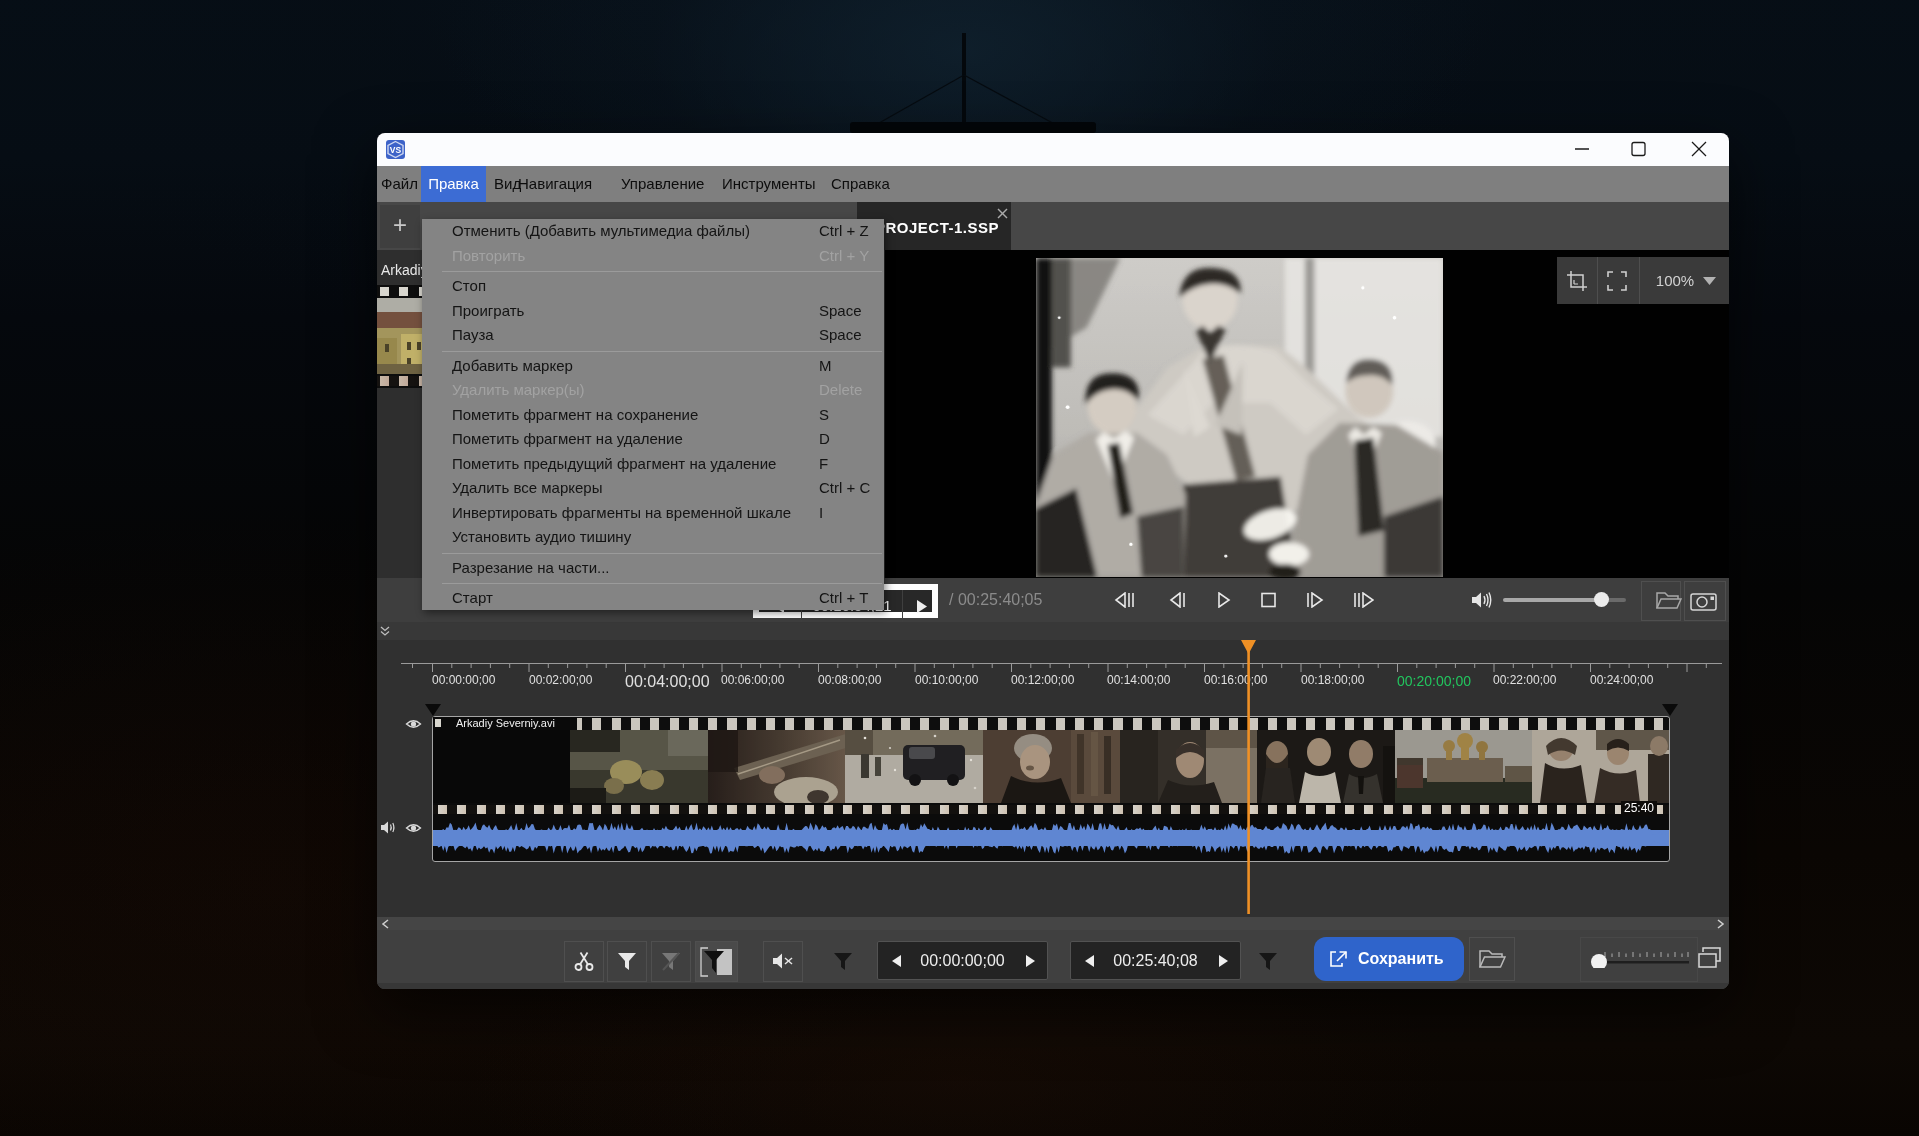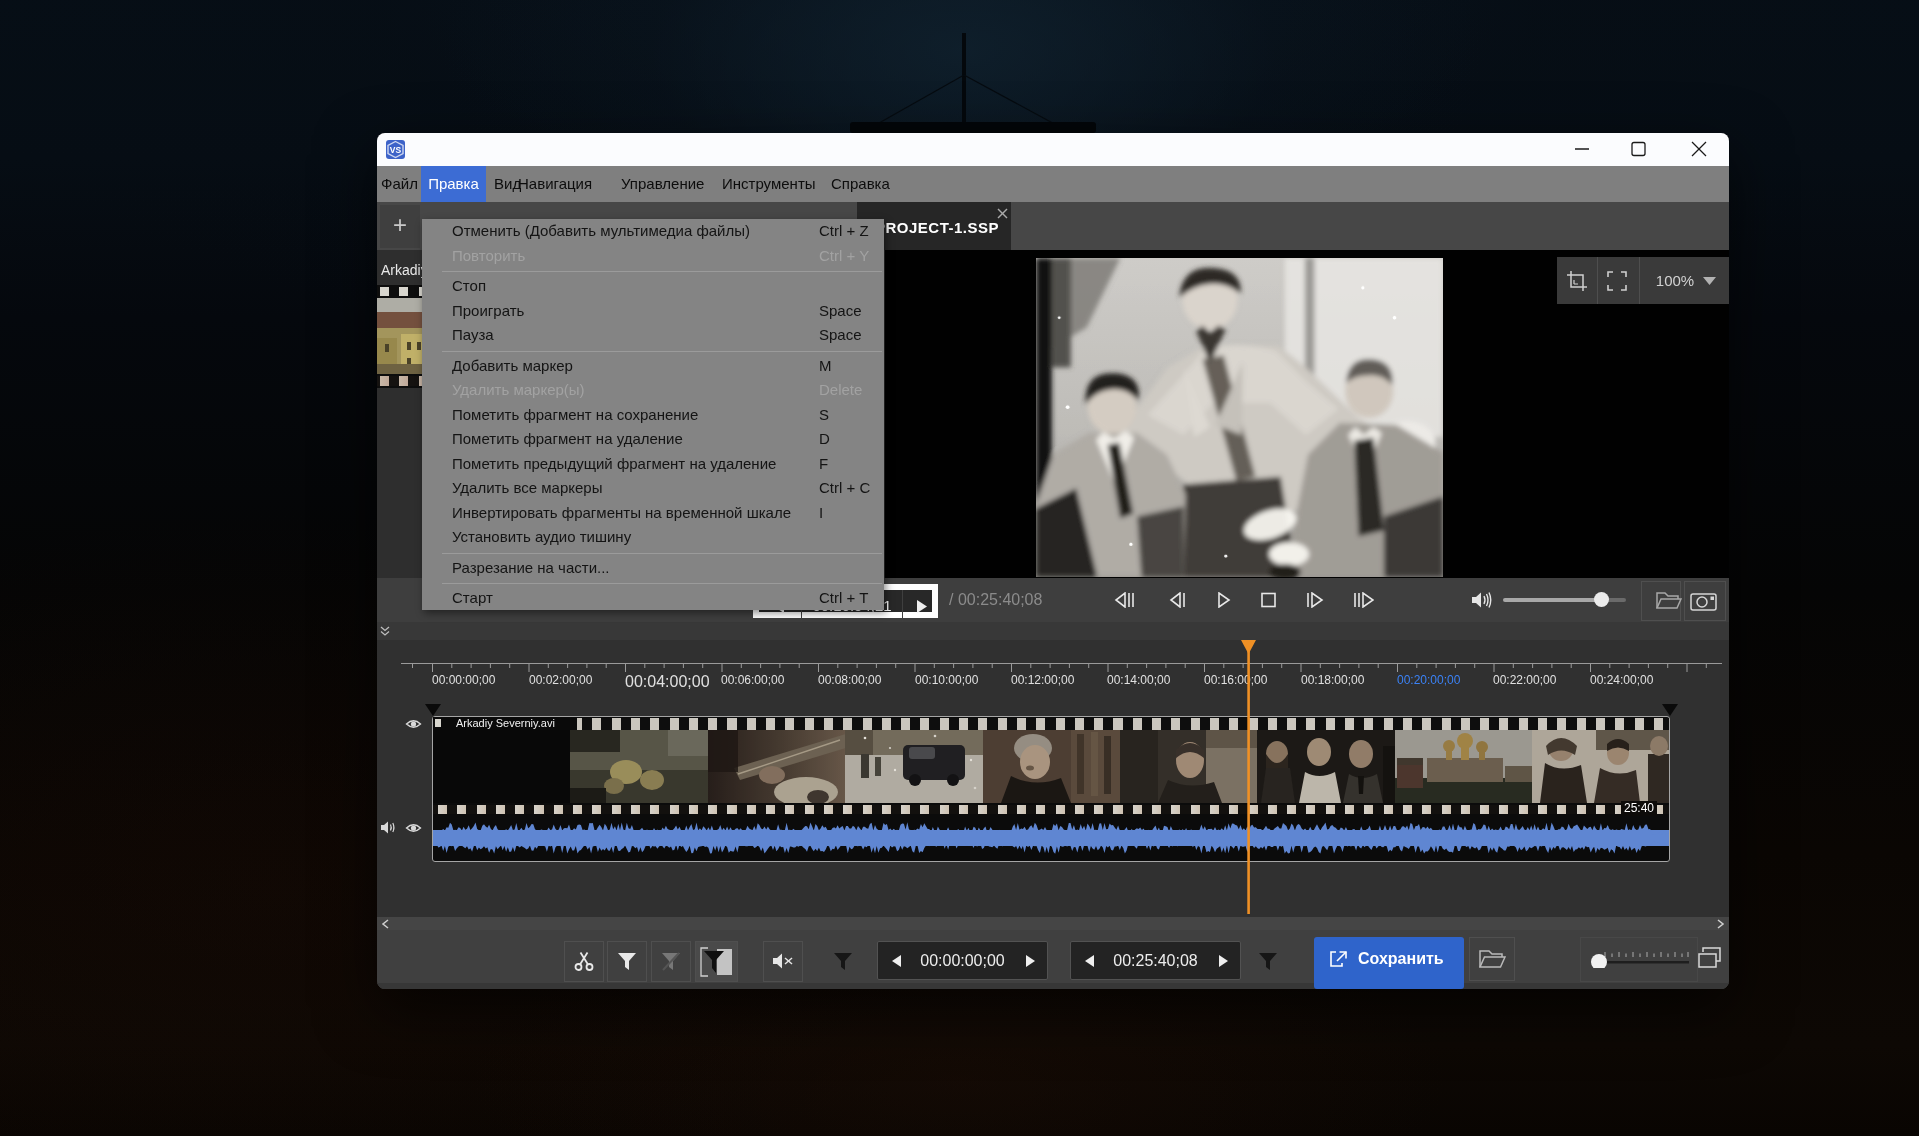--- a/index.html
+++ b/index.html
@@ -196,21 +196,21 @@
   <div class="abs" style="left:42px;top:0;width:1px;height:32px;background:#3f3f3f"></div>
   <div class="abs" style="left:143px;top:0;width:1px;height:32px;background:#3f3f3f"></div>
   <svg class="abs" style="left:14px;top:10px" width="12" height="13" viewBox="0 0 12 13">
           <polygon points="11,0 11,13 1,6.5" fill="#efefef"></polygon>
         </svg>
   <div class="abs" style="left:43px;top:0;width:100px;height:32px;line-height:32px;text-align:center;font-size:15px;color:#fff">00:16:54;21</div>
   <svg class="abs" style="left:157px;top:10px" width="12" height="13" viewBox="0 0 12 13">
           <polygon points="1,0 1,13 11,6.5" fill="#efefef"></polygon>
         </svg>
  </div>
- <div class="abs" style="left:572px;top:0;height:44px;line-height:44px;font-size:16px;color:#8b8b8b">/ 00:25:40;08</div>
+ <div class="abs" style="left:572px;top:0;height:44px;line-height:44px;font-size:16px;color:#8b8b8b">/ 00:25:40;05</div>
  <svg class="abs" style="left:737px;top:14px" width="260" height="16" viewBox="0 0 260 16">
   <g stroke="#e8e8e8" stroke-width="1.6" fill="none">
    <polygon points="11,1 11,15 2,8"></polygon>
           <line x1="15" y1="1" x2="15" y2="15"></line>
           <line x1="19" y1="1" x2="19" y2="15"></line>
    <polygon points="66,1 66,15 57,8"></polygon>
           <line x1="70" y1="1" x2="70" y2="15"></line>
    <polygon points="105,1 105,15 115,8"></polygon>
    <rect x="148" y="1.5" width="13" height="13"></rect>
    <line x1="194" y1="1" x2="194" y2="15"></line>
@@ -330,21 +330,21 @@
  <div class="abs" style="left:55px;top:33px;font-size:12px;color:#e0e0e0">00:00:00;00</div>
       <div class="abs" style="left:152px;top:33px;font-size:12px;color:#e0e0e0">00:02:00;00</div>
       <div class="abs" style="left:248px;top:33px;font-size:16px;color:#e0e0e0">00:04:00;00</div>
       <div class="abs" style="left:344px;top:33px;font-size:12px;color:#e0e0e0">00:06:00;00</div>
       <div class="abs" style="left:441px;top:33px;font-size:12px;color:#e0e0e0">00:08:00;00</div>
       <div class="abs" style="left:538px;top:33px;font-size:12px;color:#e0e0e0">00:10:00;00</div>
       <div class="abs" style="left:634px;top:33px;font-size:12px;color:#e0e0e0">00:12:00;00</div>
       <div class="abs" style="left:730px;top:33px;font-size:12px;color:#e0e0e0">00:14:00;00</div>
       <div class="abs" style="left:827px;top:33px;font-size:12px;color:#e0e0e0">00:16:00;00</div>
       <div class="abs" style="left:924px;top:33px;font-size:12px;color:#e0e0e0">00:18:00;00</div>
-      <div class="abs" style="left:1020px;top:33px;font-size:12px;color:#3b82f6">00:20:00;00</div>
+      <div class="abs" style="left:1020px;top:33px;font-size:14px;color:#22c55e">00:20:00;00</div>
       <div class="abs" style="left:1116px;top:33px;font-size:12px;color:#e0e0e0">00:22:00;00</div>
       <div class="abs" style="left:1213px;top:33px;font-size:12px;color:#e0e0e0">00:24:00;00</div>
 
  <svg class="abs" style="left:28px;top:77px" width="17" height="14" viewBox="0 0 17 14">
   <path d="M1.5 7 Q8.5 0.5 15.5 7 Q8.5 13.5 1.5 7 Z" fill="none" stroke="#d9d9d9" stroke-width="1.4"></path>
   <circle cx="8.5" cy="7" r="2.6" fill="#d9d9d9"></circle>
  </svg>
  <svg class="abs" style="left:28px;top:181px" width="17" height="14" viewBox="0 0 17 14">
   <path d="M1.5 7 Q8.5 0.5 15.5 7 Q8.5 13.5 1.5 7 Z" fill="none" stroke="#d9d9d9" stroke-width="1.4"></path>
   <circle cx="8.5" cy="7" r="2.6" fill="#d9d9d9"></circle>
@@ -566,21 +566,21 @@
           <polygon points="9,0 9,12 0,6" fill="#efefef"></polygon>
         </svg>
   00:25:40;08
   <svg class="abs" style="left:147px;top:13px" width="10" height="12" viewBox="0 0 10 12">
           <polygon points="1,0 1,12 10,6" fill="#efefef"></polygon>
         </svg>
  </div>
  <svg class="abs" style="left:880px;top:21px" width="22" height="21" viewBox="0 0 22 21">
         <path d="M2 2 H20 L13 10 V19 L9 16 V10 Z" fill="#161616"></path>
       </svg>
- <div class="abs" style="left:937px;top:7px;width:150px;height:52px;background:#2f64cb;border-radius:3px">
+ <div class="abs" style="left:937px;top:7px;width:150px;height:44px;background:#2f64cb;border-radius:12px">
   <svg class="abs" style="left:14px;top:12px" width="20" height="20" viewBox="0 0 20 20">
    <g stroke="#fff" stroke-width="1.6" fill="none">
             <path d="M8 3 H3 V17 H14 V14"></path>
             <path d="M9 12 L18 3"></path>
             <path d="M11.5 3 H18 V9.5"></path>
           </g>
   </svg>
   <div class="abs" style="left:44px;top:0;height:44px;line-height:44px;font-size:16px;font-weight:bold;color:#fff">Сохранить</div>
  </div>
  <div class="box" style="left:1092px;top:7px;width:46px;height:44px"></div>

